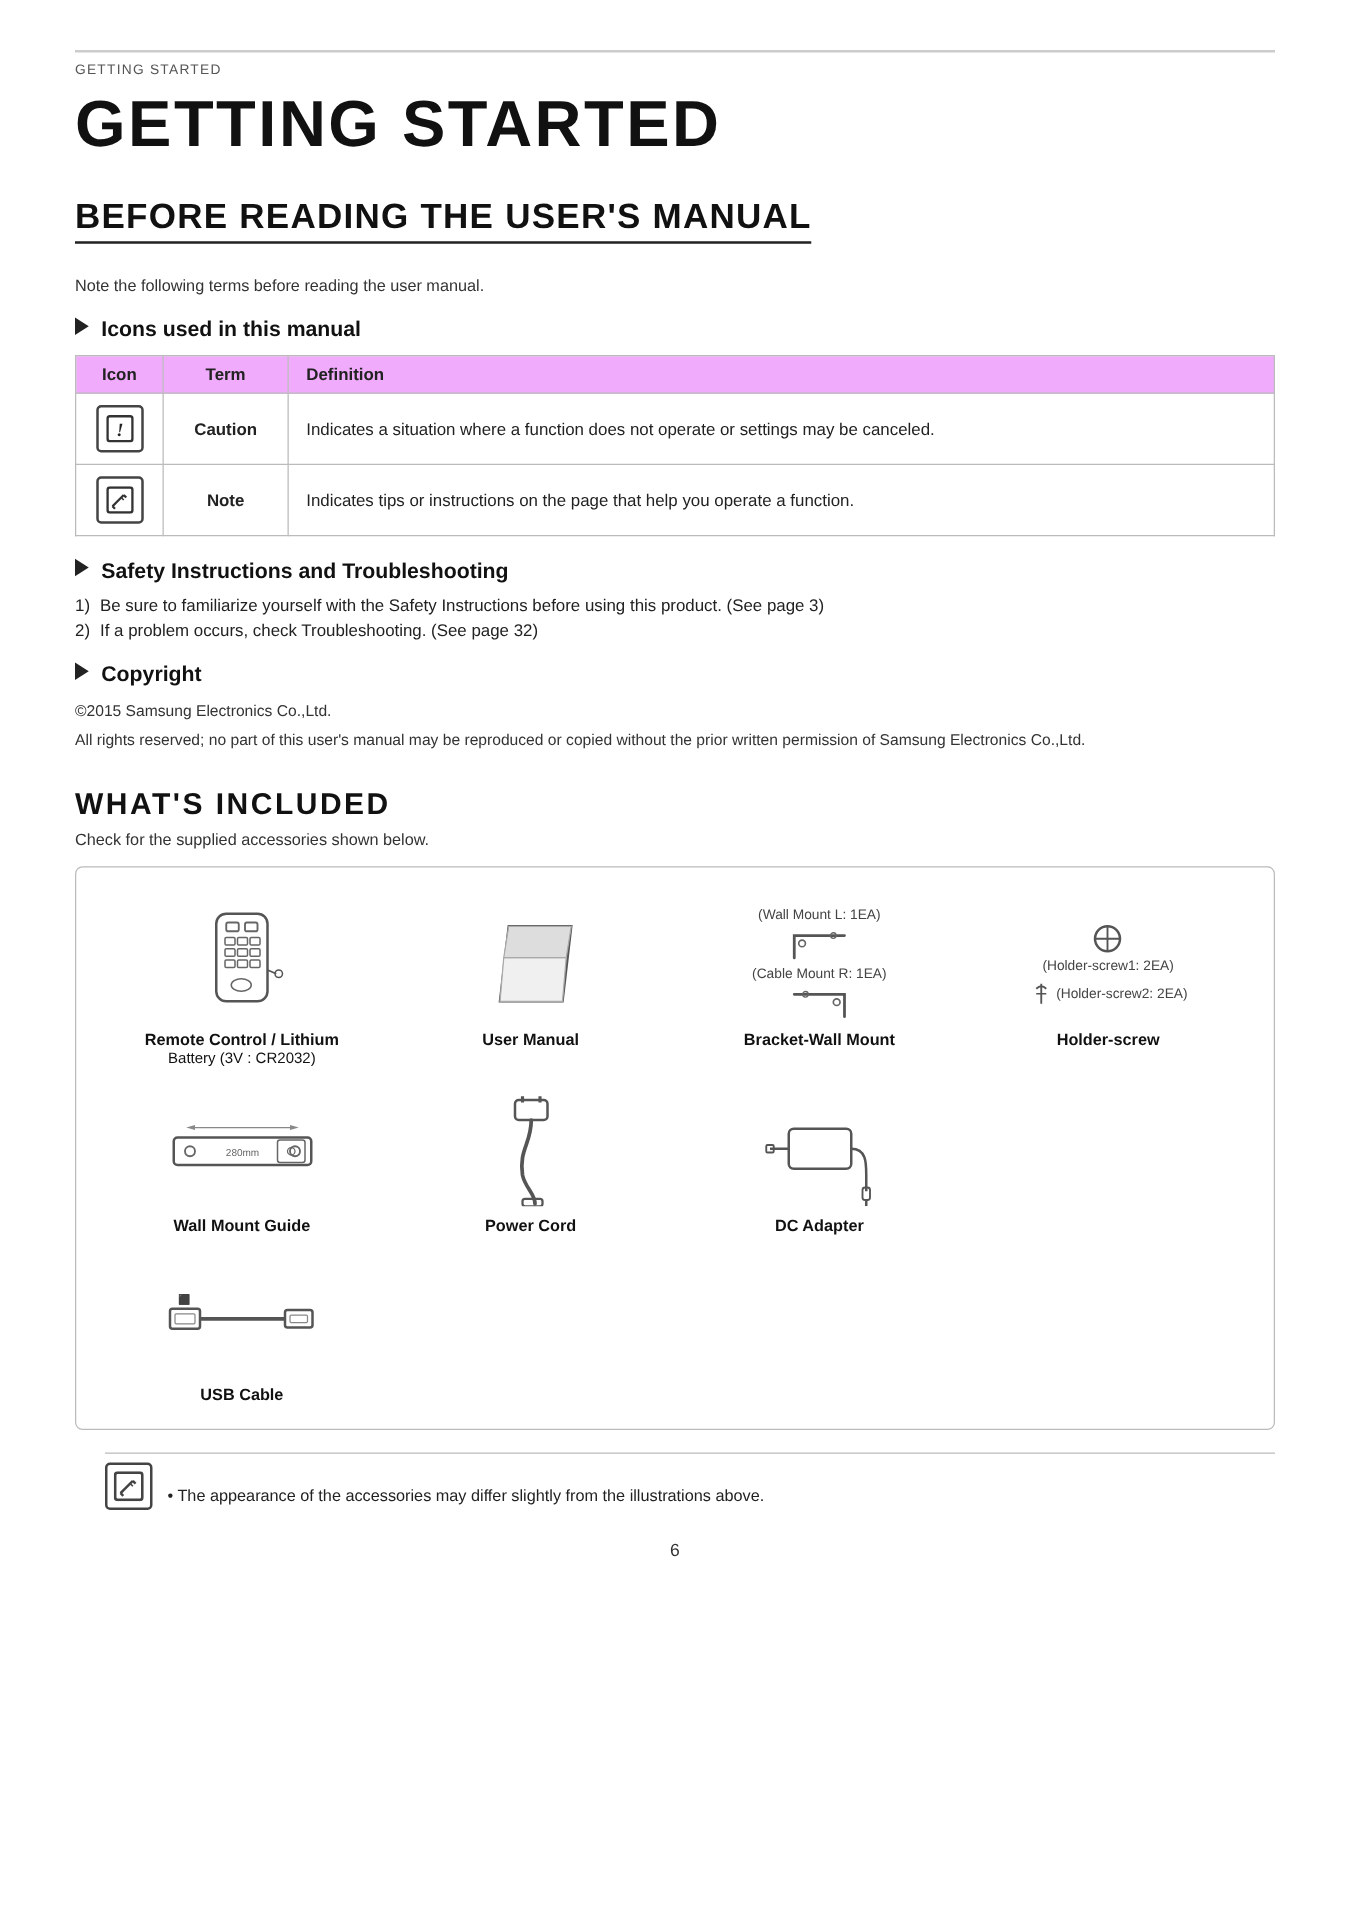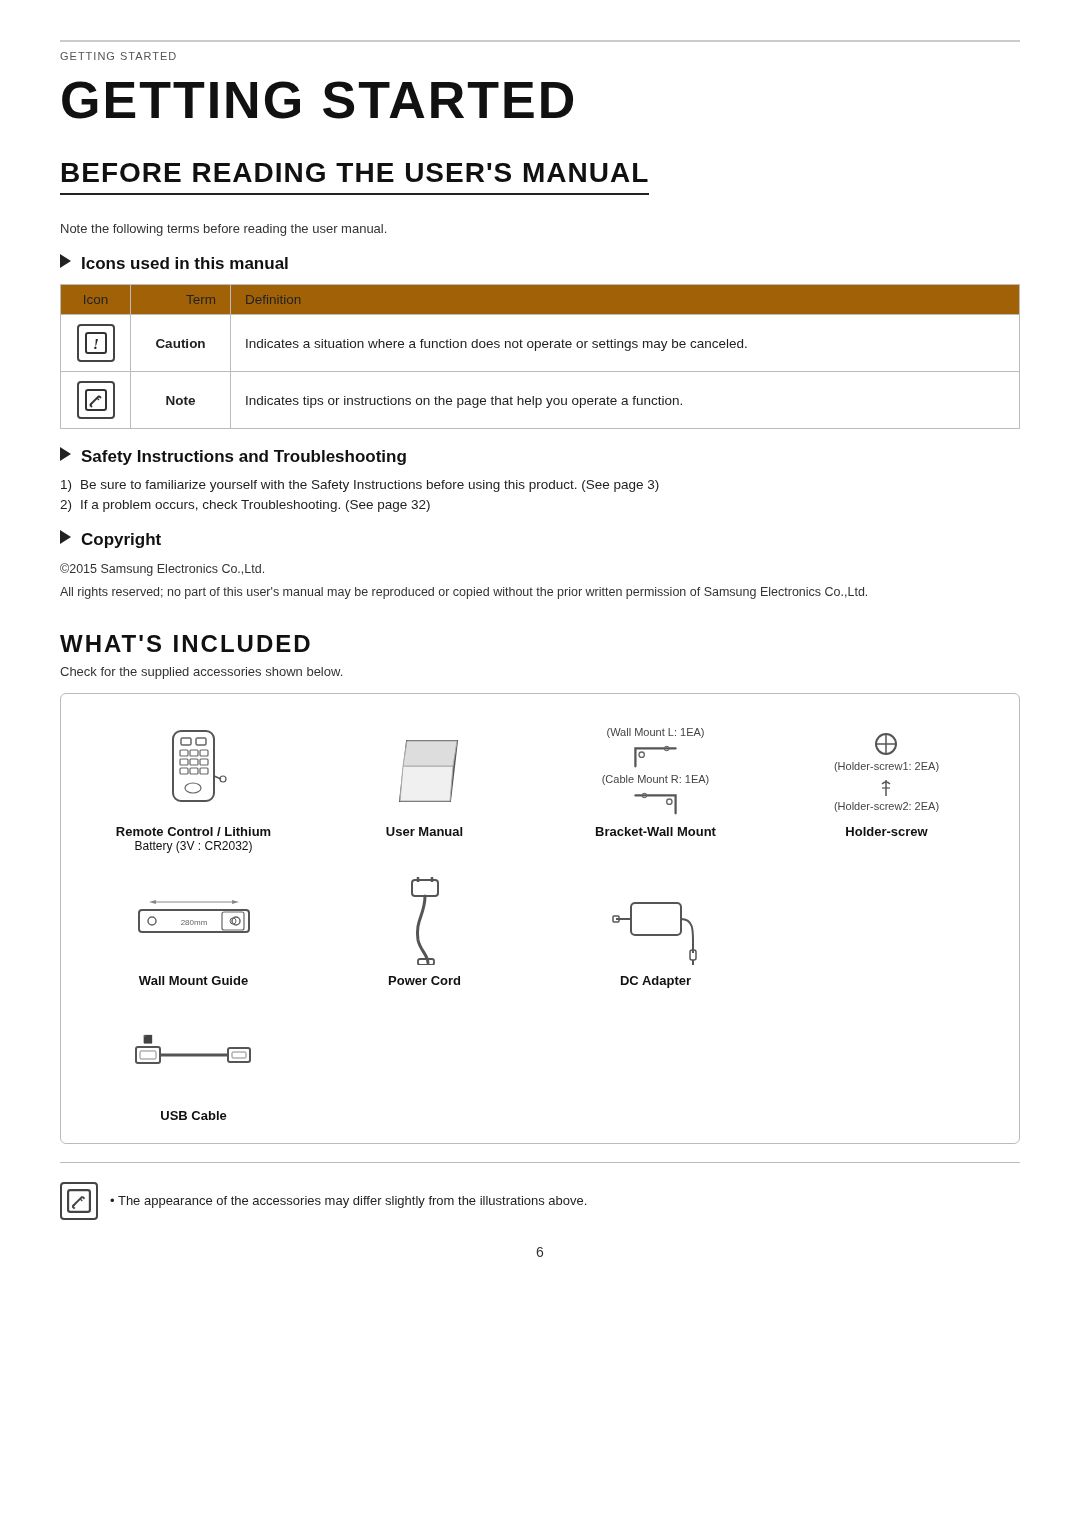--- a/index.html
+++ b/index.html
@@ -74,28 +74,28 @@
     }
 
     
     .icon-table {
       width: 100%;
       border-collapse: collapse;
       margin-bottom: 18px;
       font-size: 13.5px;
     }
     .icon-table th {
-      background: #a16207;
+      background: #f0abfc;
       border: 1px solid #bbb;
       padding: 7px 14px;
-      font-weight: 400;
+      font-weight: 700;
       text-align: left;
     }
     .icon-table th:first-child { text-align: center; width: 70px; }
-    .icon-table th:nth-child(2) { text-align: right; width: 100px; }
+    .icon-table th:nth-child(2) { text-align: center; width: 100px; }
     .icon-table td {
       border: 1px solid #bbb;
       padding: 9px 14px;
       vertical-align: middle;
     }
     .icon-table td:first-child { text-align: center; }
     .icon-table td:nth-child(2) { text-align: center; font-weight: 700; }
 
     
     .caution-icon {
@@ -198,25 +198,26 @@
     }
     .accessory-sublabel {
       font-size: 12px;
       font-weight: 400;
       color: #111;
     }
 
     
     .note-block {
       display: flex;
-      align-items: center;
+      align-items: flex-end;
       gap: 12px;
       border-top: 1.5px solid #bbb;
-      padding-top: 19px;
+      padding-top: 7px;
       margin-top: 4px;
+      margin-left: 24px;
     }
     .note-block-icon {
       flex-shrink: 0;
       width: 38px;
       height: 38px;
       border: 2px solid #444;
       border-radius: 4px;
       display: flex;
       align-items: center;
       justify-content: center;
@@ -414,21 +415,21 @@
       <div class="accessory-item">
         <div class="accessory-img" style="flex-direction:column; align-items:center; gap:6px;">
           <div style="display:flex;flex-direction:column;align-items:center;gap:2px;">
             <svg width="28" height="28" viewBox="0 0 28 28">
               <circle cx="14" cy="14" r="10" fill="none" stroke="#555" stroke-width="2"></circle>
               <line x1="14" y1="4" x2="14" y2="24" stroke="#555" stroke-width="1.5"></line>
               <line x1="4" y1="14" x2="24" y2="14" stroke="#555" stroke-width="1.5"></line>
             </svg>
             <div class="holder-sublabel">(Holder-screw1: 2EA)</div>
           </div>
-          <div style="display:flex;flex-direction:column;align-items:center;gap:2px;">
+          <div style="display:flex;flex-direction:row;align-items:center;gap:2px;">
             <svg width="20" height="20" viewBox="0 0 20 20">
 
               <line x1="10" y1="2" x2="10" y2="18" stroke="#555" stroke-width="1.5"></line>
               <path d="M6,6 Q10,2 14,6" fill="none" stroke="#555" stroke-width="1.5"></path>
               <line x1="6" y1="10" x2="14" y2="10" stroke="#555" stroke-width="1.2"></line>
             </svg>
             <div class="holder-sublabel">(Holder-screw2: 2EA)</div>
           </div>
         </div>
         <div class="accessory-label">Holder-screw</div>

